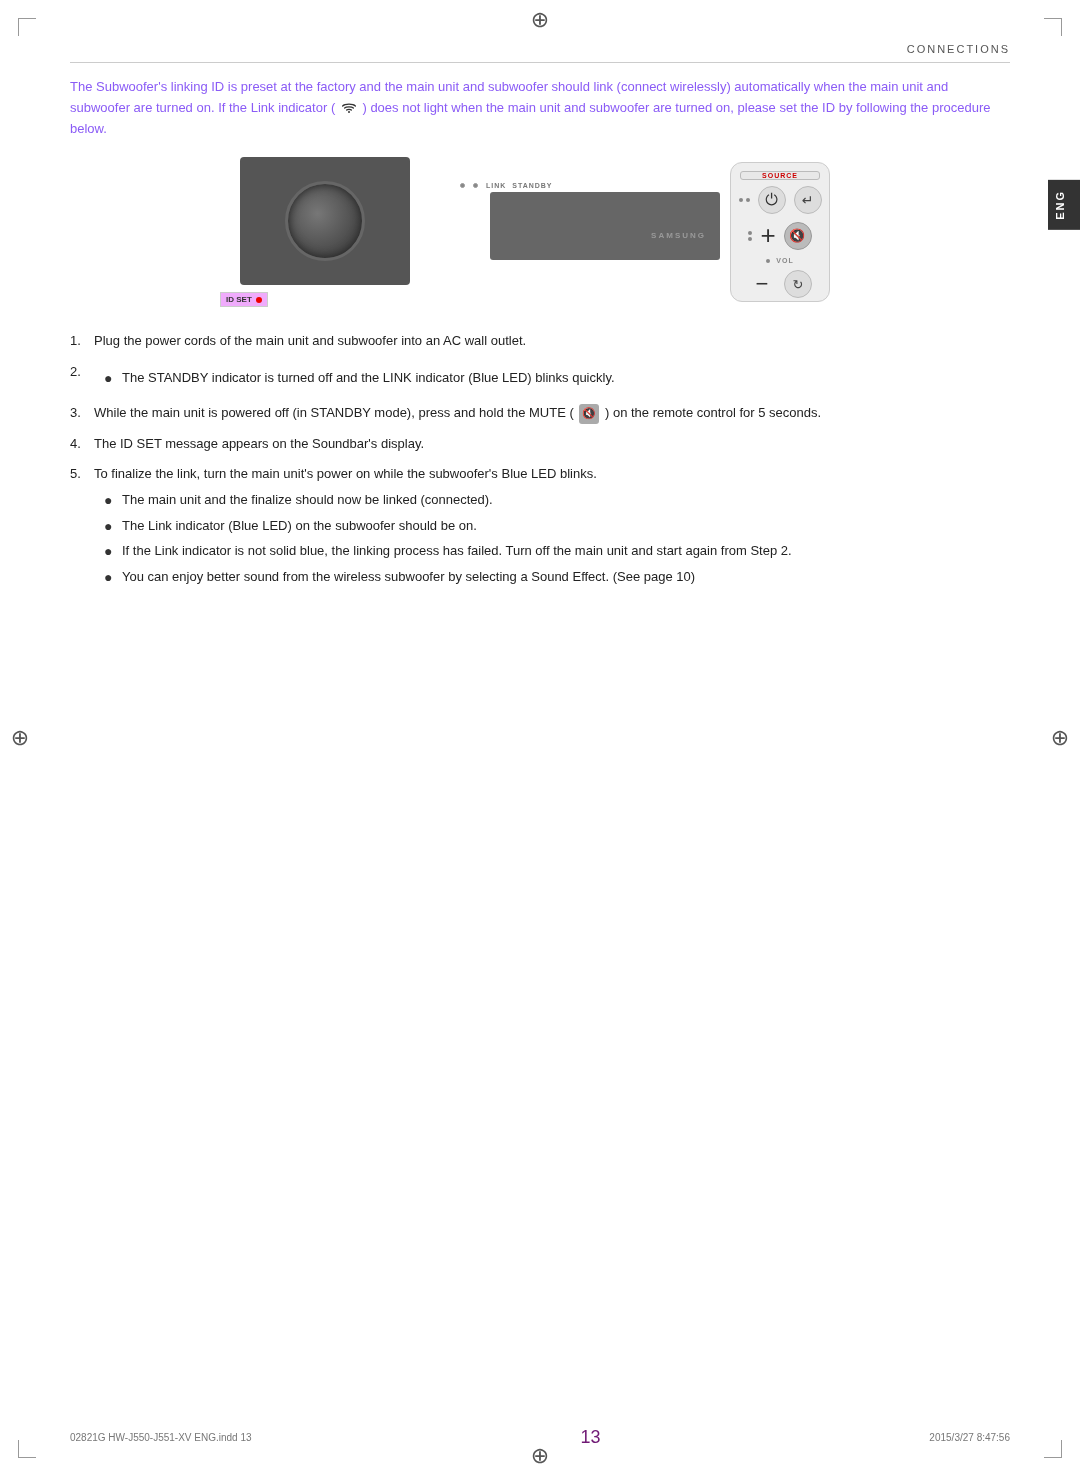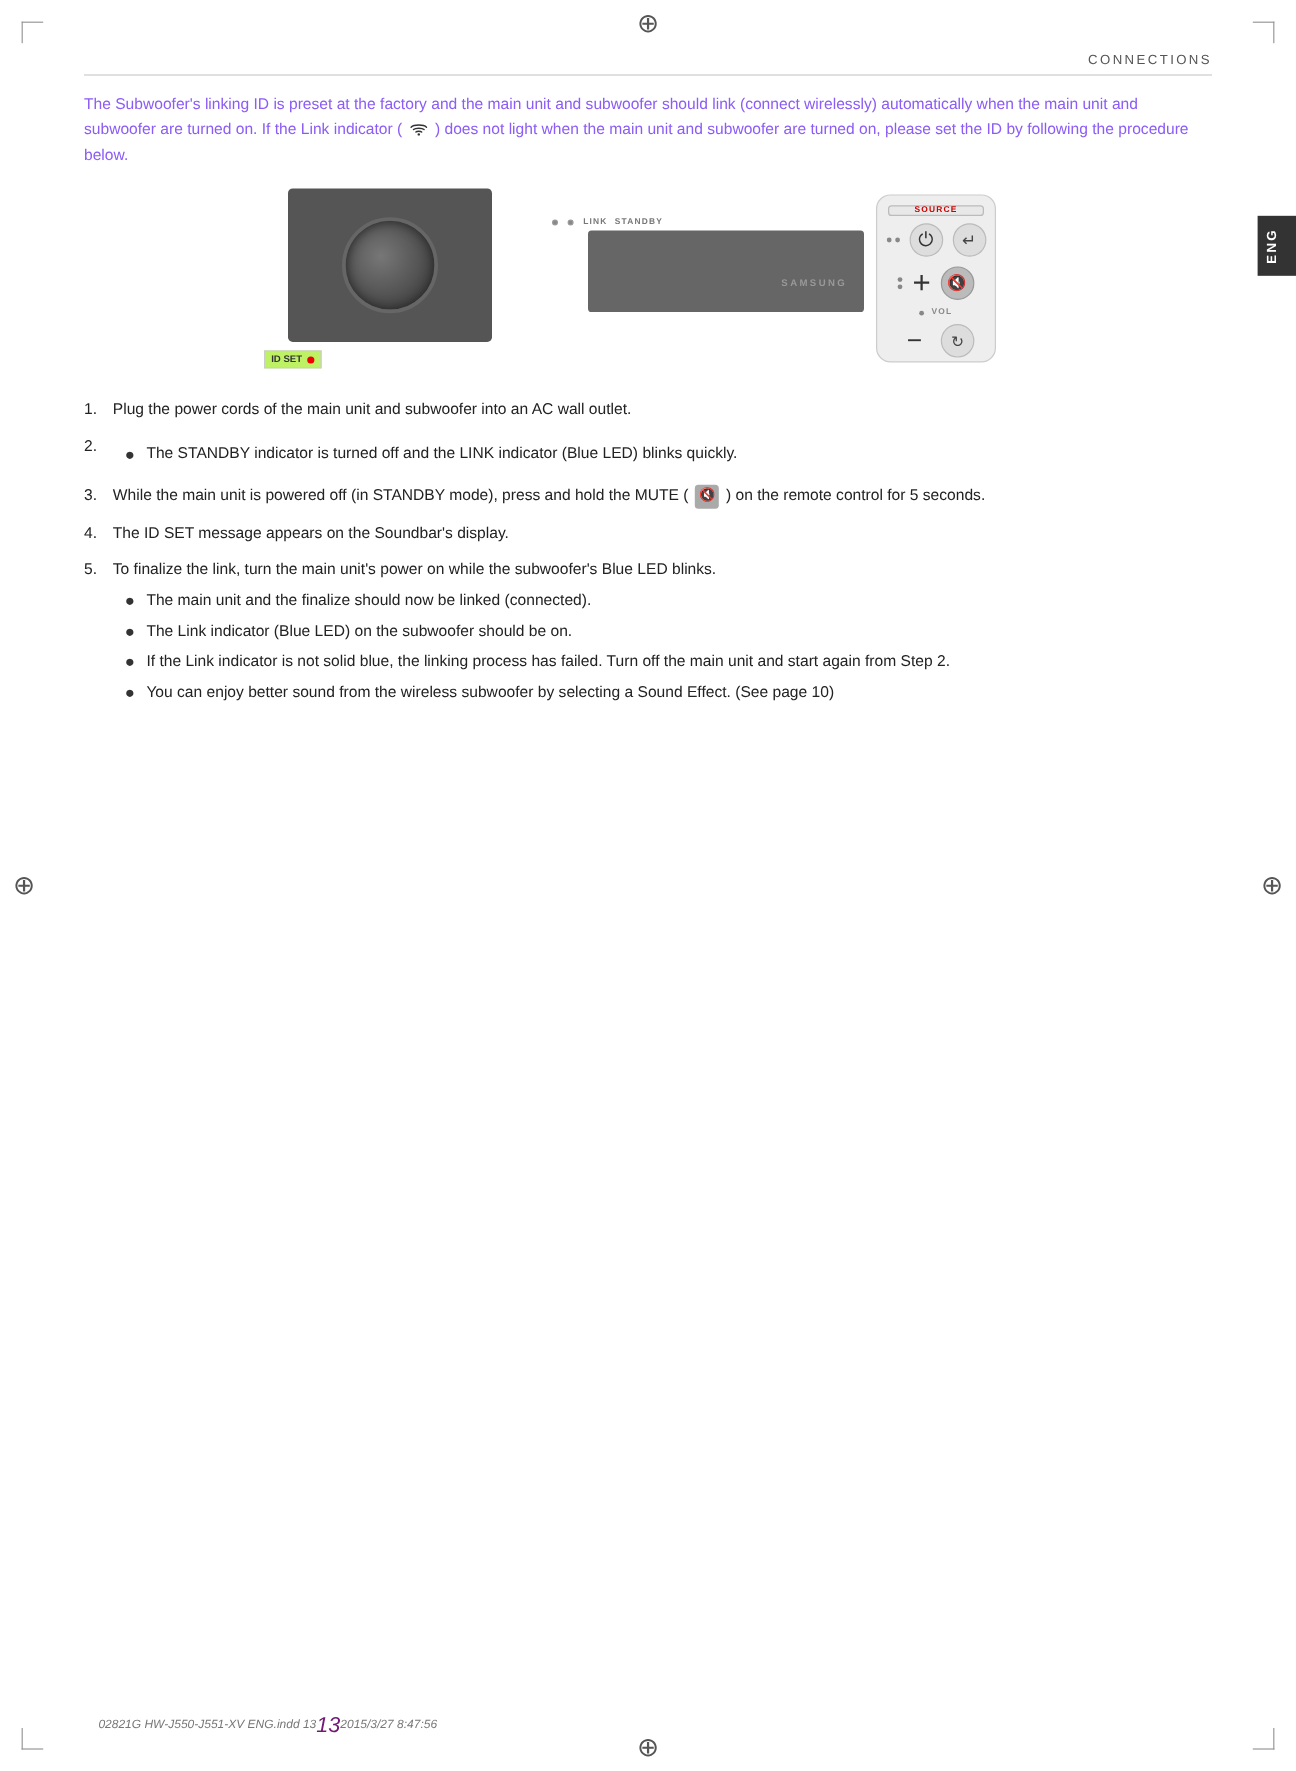--- a/index.html
+++ b/index.html
@@ -138,21 +138,21 @@
       border-radius: 50%;
       background: radial-gradient(circle at 40% 40%, #777, #333);
       border: 3px solid #666;
       box-shadow: inset 0 0 10px #222;
     }
 
     .sub-label-box {
       position: absolute;
       bottom: 0;
       left: 0;
-      background: #bef264;
+      background: #f0abfc;
       border: 1px solid #ccc;
       padding: 2px 5px;
       font-size: 8px;
       font-weight: bold;
       display: flex;
       align-items: center;
       gap: 4px;
     }
     .sub-led-dot {
       width: 6px;
@@ -342,27 +342,27 @@
     .bullet-dot {
       min-width: 10px;
       font-size: 14px;
       color: #333;
     }
 
     
     .footer {
       position: absolute;
       bottom: 28px;
-      left: 82px;
+      left: 70px;
       right: 70px;
       display: flex;
       align-items: center;
+      justify-content: space-between;
       font-size: 10px;
       color: #777;
-      font-style: italic;
     }
 
     .footer-center {
       font-size: 18px;
       color: #701a75;
       font-weight: normal;
     }
 
     
     .wifi-icon-inline {

